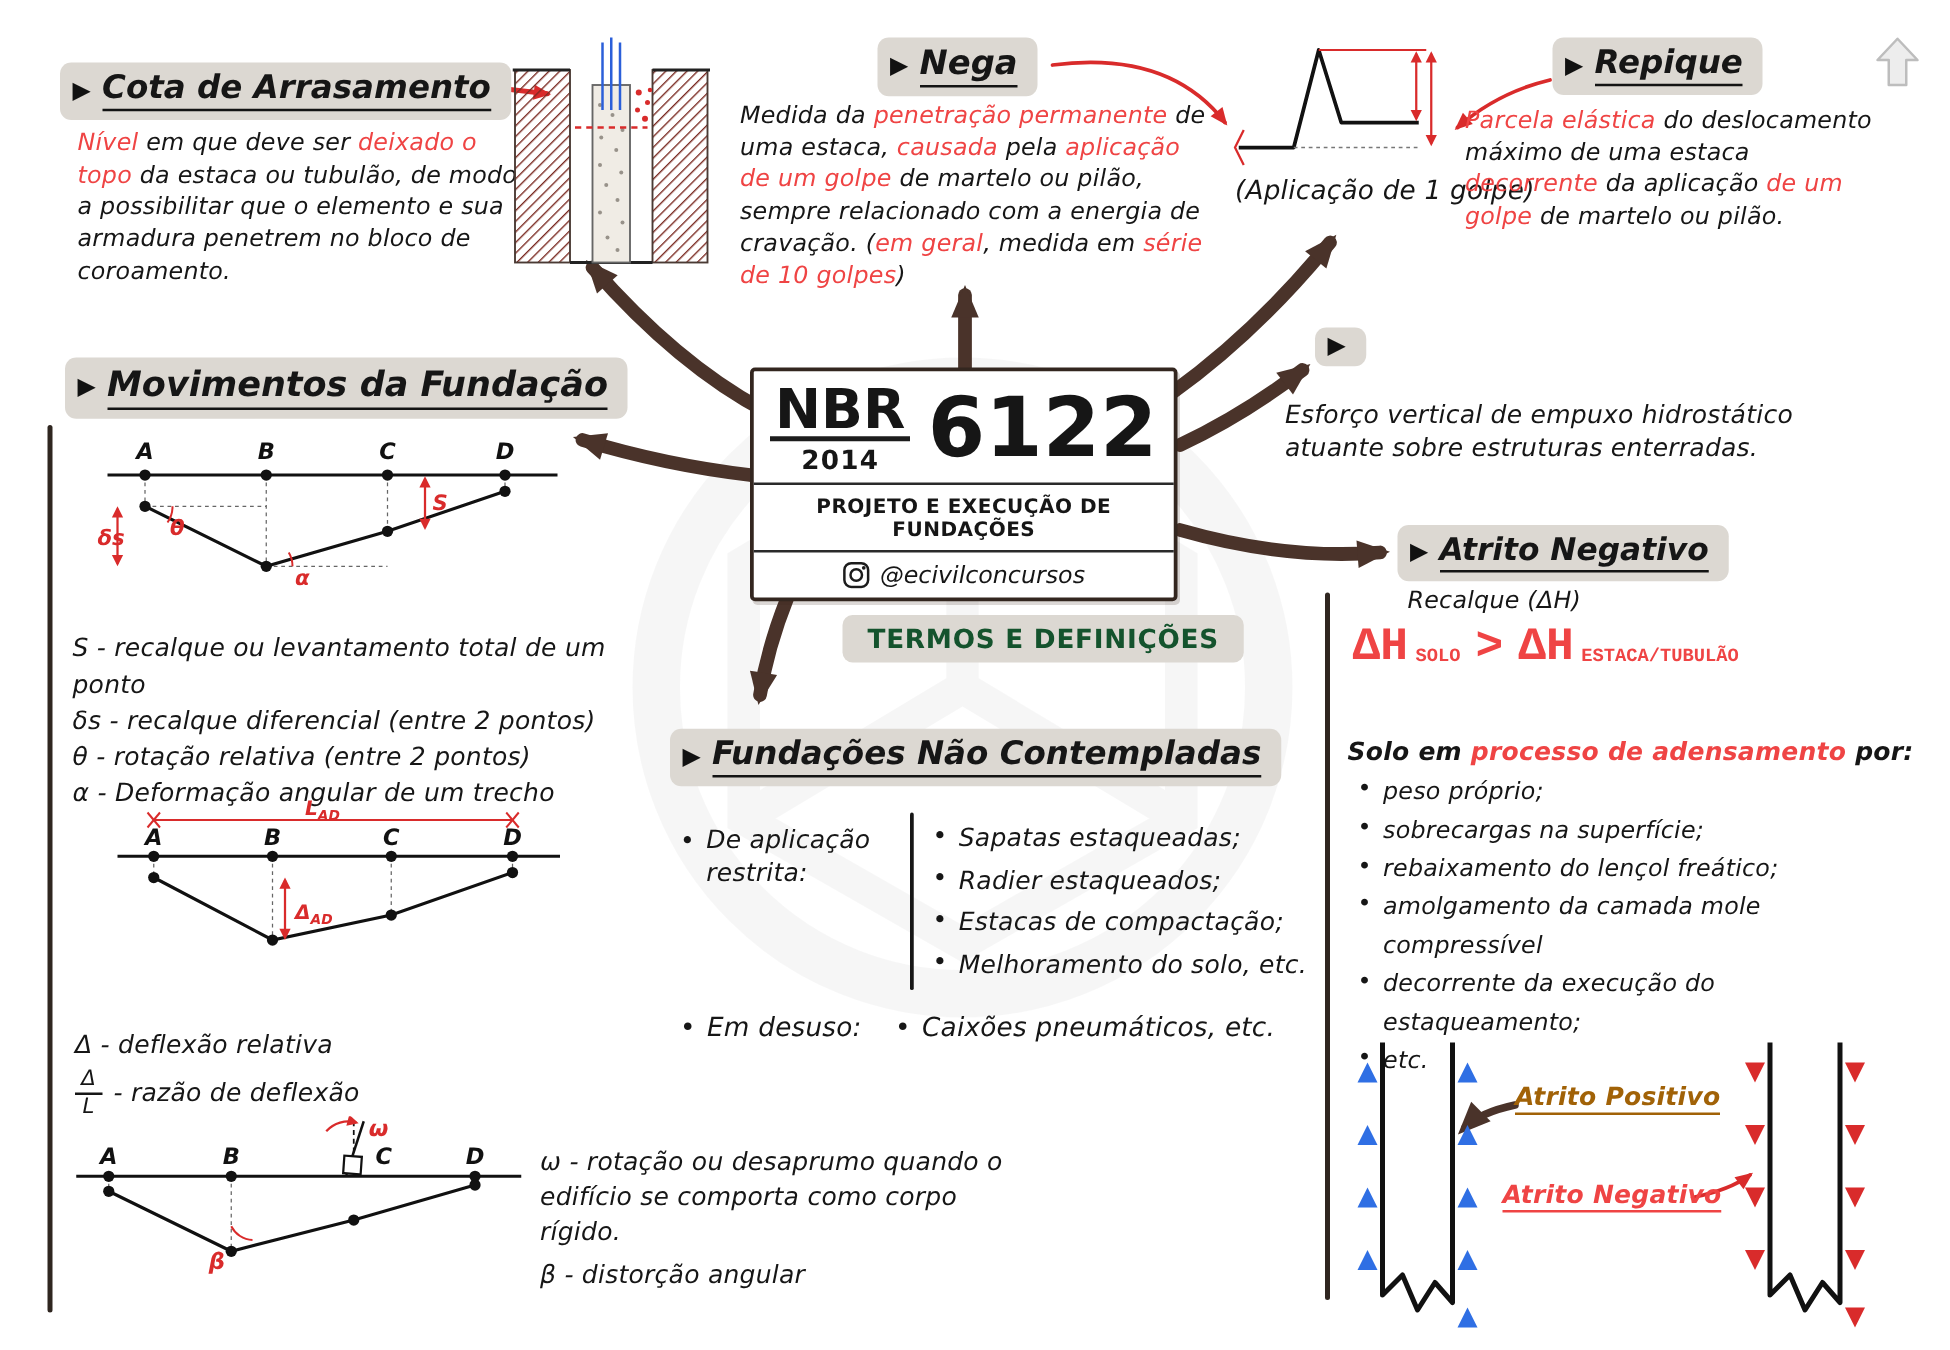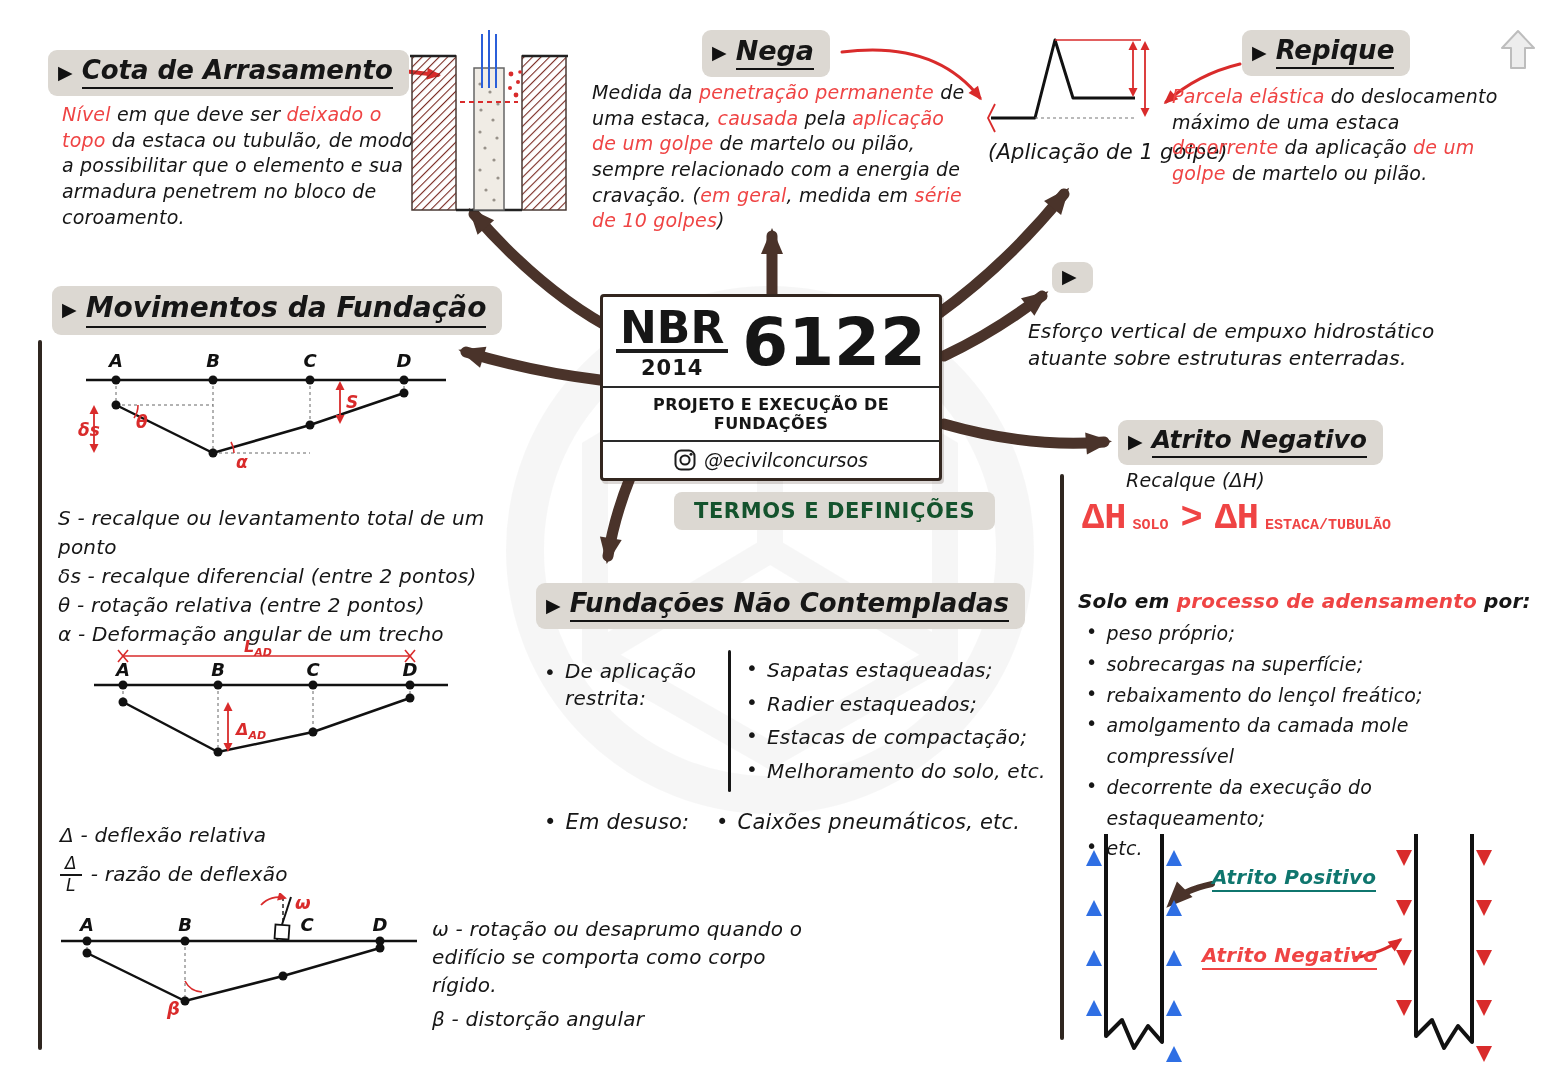--- a/index.html
+++ b/index.html
@@ -2,21 +2,21 @@
 <html><head>
 <meta charset="utf-8">
 <style>
   *{margin:0;padding:0;box-sizing:border-box;}
   html,body{width:1560px;height:1080px;}
   body{position:relative;background:#ffffff;font-family:"DejaVu Sans",sans-serif;color:#161616;overflow:hidden;}
   .abs{position:absolute;}
   .z2{z-index:2;}
   .hand{font-style:italic;letter-spacing:.2px;line-height:1.35;}
   .red{color:#ef4444;}
-  .blue{color:#0f766e;}
+  .blue{color:#a16207;}
   .chip{position:absolute;background:#dcd8d2;border-radius:9px;padding:5px 16px 7px 10px;display:flex;align-items:center;gap:9px;z-index:2;}
   .chip .mk{font-size:19px;line-height:1;color:#111;}
   .chip .tt{font-style:italic;font-weight:bold;border-bottom:2.5px solid #131313;padding-bottom:2px;white-space:nowrap;}
   .body-text{font-size:19px;}
   .legend{font-size:20px;line-height:1.45;}
   .item{display:flex;gap:9px;align-items:flex-start;}
   .blt{line-height:1.4;}
   .vline{background:#2f2620;border-radius:3px;z-index:2;}
   
   .center-box{left:600px;top:294px;width:342px;background:#fff;border:3.5px solid #33261f;border-radius:4px;z-index:3;box-shadow:2px 3px 0 rgba(60,40,30,.18);}

